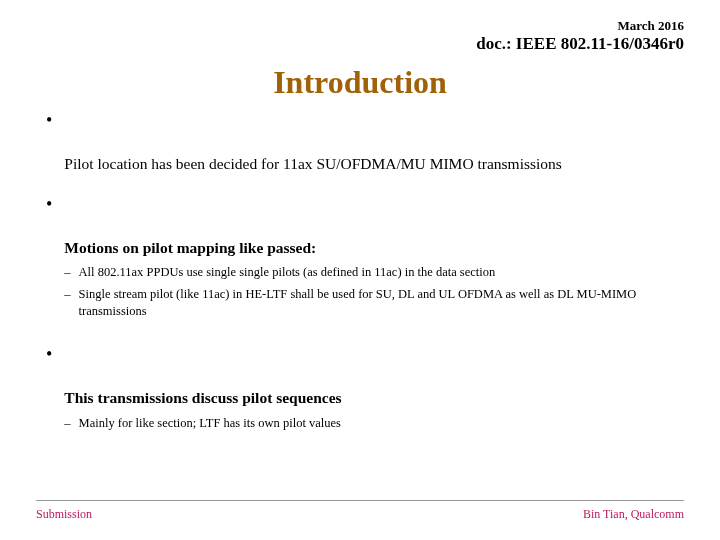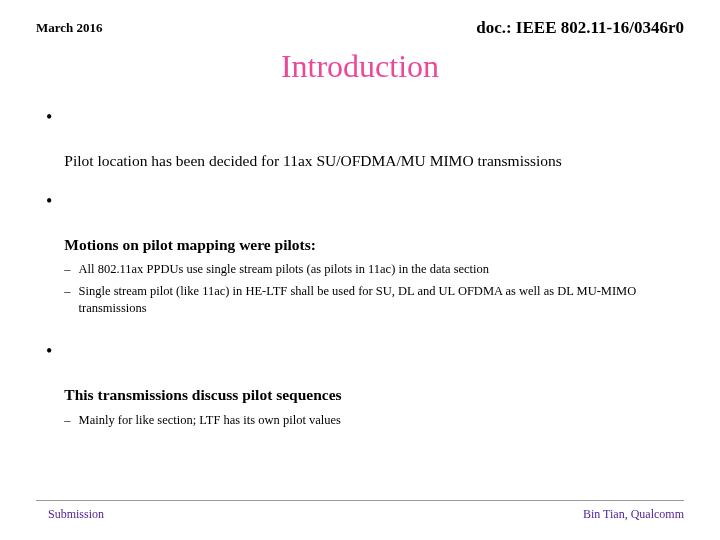--- a/index.html
+++ b/index.html
@@ -17,42 +17,43 @@
       width: 720px;
       height: 540px;
       padding: 18px 36px 18px 36px;
       display: flex;
       flex-direction: column;
     }
 
     .header {
       display: flex;
       justify-content: space-between;
-      align-items: center;
+      align-items: flex-end;
       margin-bottom: 6px;
+      flex-direction: column;
     }
 
     .header-left {
       font-size: 13px;
       font-weight: bold;
       color: #000;
     }
 
     .header-right {
       font-size: 17px;
       font-weight: bold;
       color: #000;
     }
 
     .title {
       text-align: center;
       font-size: 32px;
-      font-weight: normal;
-      color: #ec4899;
-      margin-bottom: 21px;
+      font-weight: bold;
+      color: #a16207;
+      margin-bottom: 8px;
       margin-top: 4px;
       font-family: Times New Roman, serif;
     }
 
     .content {
       flex: 1;
       padding: 0 10px;
     }
 
     .bullet-item {
@@ -102,23 +103,22 @@
       display: flex;
       justify-content: space-between;
       align-items: flex-end;
       border-top: 1px solid #999;
       padding-top: 6px;
       margin-top: auto;
     }
 
     .footer-left, .footer-center, .footer-right {
       font-size: 12px;
-      color: #4c1d95;
+      color: #be185d;
       flex: 1;
-      margin-left: 12px;
     }
 
     .footer-center {
       text-align: center;
     }
 
     .footer-right {
       text-align: right;
       font-family: Liberation Serif, serif;
     }
@@ -140,25 +140,25 @@
     <div class="bullet-item">
       <span class="bullet-dot">•</span>
       <div class="bullet-text">
         <span>Pilot location has been decided for 11ax SU/OFDMA/MU MIMO transmissions</span>
       </div>
     </div>
 
     <div class="bullet-item">
       <span class="bullet-dot">•</span>
       <div class="bullet-text">
-        <strong>Motions on pilot mapping were pilots:</strong>
+        <strong>Motions on pilot mapping like passed:</strong>
         <div class="sub-bullets">
           <div class="sub-bullet">
             <span class="sub-bullet-dash">–</span>
-            <span>All 802.11ax PPDUs use single stream pilots (as pilots in 11ac) in the data section</span>
+            <span>All 802.11ax PPDUs use single single pilots (as defined in 11ac) in the data section</span>
           </div>
           <div class="sub-bullet">
             <span class="sub-bullet-dash">–</span>
             <span>Single stream pilot (like 11ac) in HE-LTF shall be used for SU, DL and UL OFDMA as well as DL MU-MIMO transmissions</span>
           </div>
         </div>
       </div>
     </div>
 
     <div class="bullet-item">

